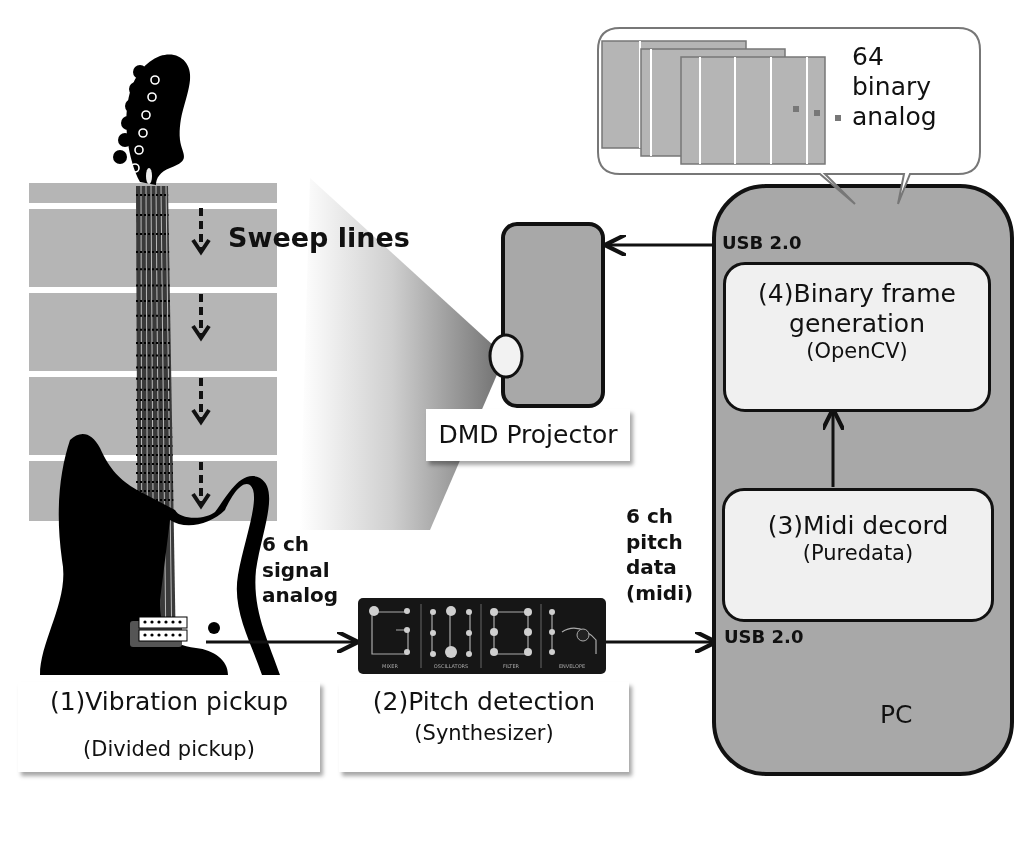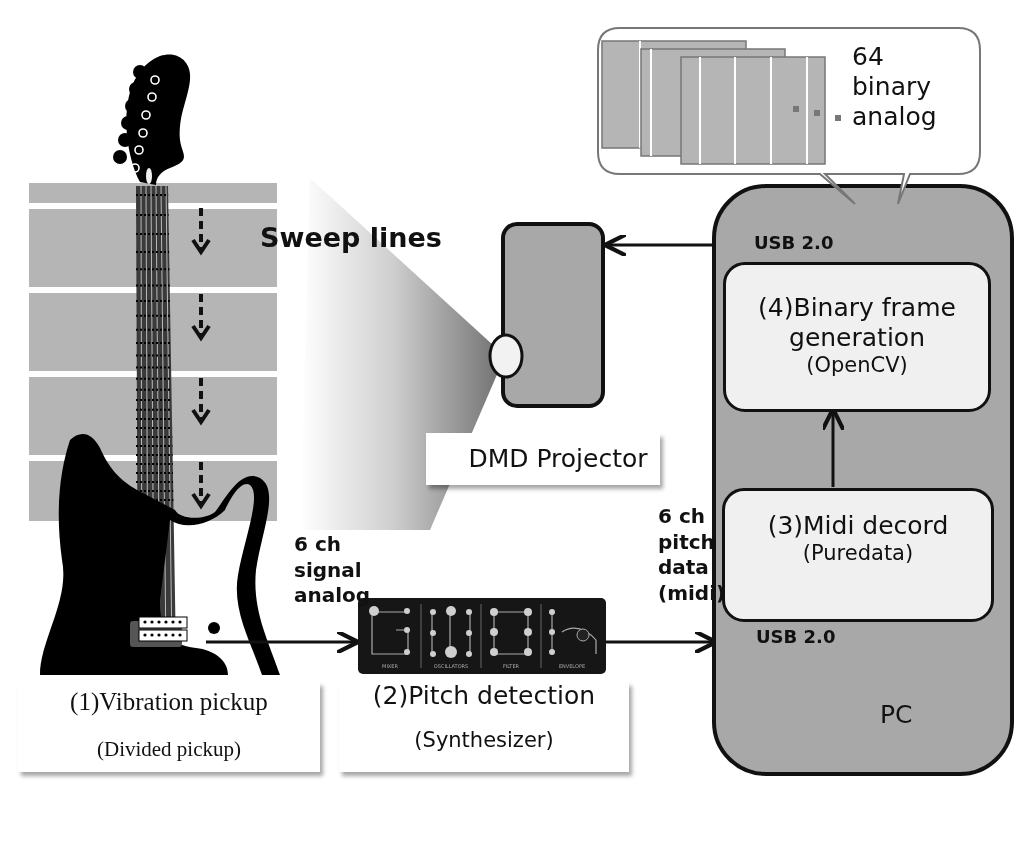--- a/index.html
+++ b/index.html
@@ -2,21 +2,21 @@
 <html><head>
 <meta charset="utf-8">
 <style>
   html,body{margin:0;padding:0;background:#fff;}
   body{width:1024px;height:859px;position:relative;overflow:hidden;font-family:"DejaVu Sans","Liberation Sans",sans-serif;color:#111;}
   .abs{position:absolute;}
   svg.bg{position:absolute;left:0;top:0;}
   .label-box{position:absolute;background:#fff;box-shadow:3px 4px 4px rgba(0,0,0,0.35);text-align:center;line-height:1.15;}
   .big{font-size:25px;}
   .small{font-size:21px;}
-  .bold{font-weight:bold;font-family:"DejaVu Sans",sans-serif;margin-left:32px;}
+  .bold{font-weight:bold;font-family:"DejaVu Sans",sans-serif;}
   .inner-box{position:absolute;background:#f0f0f0;border:3px solid #111;border-radius:22px;text-align:center;line-height:1.2;}
 </style>
 </head>
 <body>
 
 <svg class="bg" width="1024" height="859" viewBox="0 0 1024 859">
   <defs>
     <linearGradient id="beam" x1="1" y1="0" x2="0" y2="0">
       <stop offset="0" stop-color="#6e6e6e"></stop>
       <stop offset="0.55" stop-color="#cfcfcf"></stop>
@@ -210,26 +210,26 @@
 </svg>
 
 <div class="abs big" style="left:852px;top:42px;line-height:1.2;">
   <div>64</div>
   <div>binary</div>
   <div>analog</div>
 </div>
 
 <div class="abs bold" style="left:228px;top:222px;font-size:27px;">Sweep lines</div>
 
-<div class="label-box big" style="left:426px;top:433px;width:204px;height:52px;line-height:52px;padding-left:30px;">DMD Projector</div>
+<div class="label-box big" style="left:426px;top:409px;width:204px;height:52px;line-height:52px;">DMD Projector</div>
 
 <div class="abs bold" style="left:722px;top:232px;font-size:18px;">USB 2.0</div>
 
 <div class="inner-box" style="left:723px;top:262px;width:262px;height:144px;">
-  <div class="big" style="margin-top:28px;">(4)Binary frame</div>
+  <div class="big" style="margin-top:14px;">(4)Binary frame</div>
   <div class="big">generation</div>
   <div class="small">(OpenCV)</div>
 </div>
 
 <div class="inner-box" style="left:722px;top:488px;width:266px;height:128px;">
   <div class="big" style="margin-top:20px;">(3)Midi decord</div>
   <div class="small">(Puredata)</div>
 </div>
 
 <div class="abs bold" style="left:724px;top:626px;font-size:18px;">USB 2.0</div>
@@ -242,21 +242,21 @@
   <div>analog</div>
 </div>
 
 <div class="abs bold" style="left:626px;top:504px;font-size:20px;line-height:1.28;">
   <div>6 ch</div>
   <div>pitch</div>
   <div>data</div>
   <div>(midi)</div>
 </div>
 
-<div class="label-box" style="left:18px;top:682px;width:302px;height:90px;font-family:Liberation Serif, serif;">
+<div class="label-box" style="left:18px;top:682px;width:302px;height:90px;">
   <div class="big" style="margin-top:6px;">(1)Vibration pickup</div>
   <div class="small" style="margin-top:20px;">(Divided pickup)</div>
 </div>
 
 <div class="label-box" style="left:339px;top:682px;width:290px;height:90px;">
-  <div class="big" style="text-align:center;">(2)Pitch detection</div>
-  <div class="small" style="margin-top:17px;">(Synthesizer)</div>
+  <div class="big" style="margin-top:6px;text-align:center;">(2)Pitch detection</div>
+  <div class="small" style="margin-top:4px;">(Synthesizer)</div>
 </div>
 
 </body></html>

